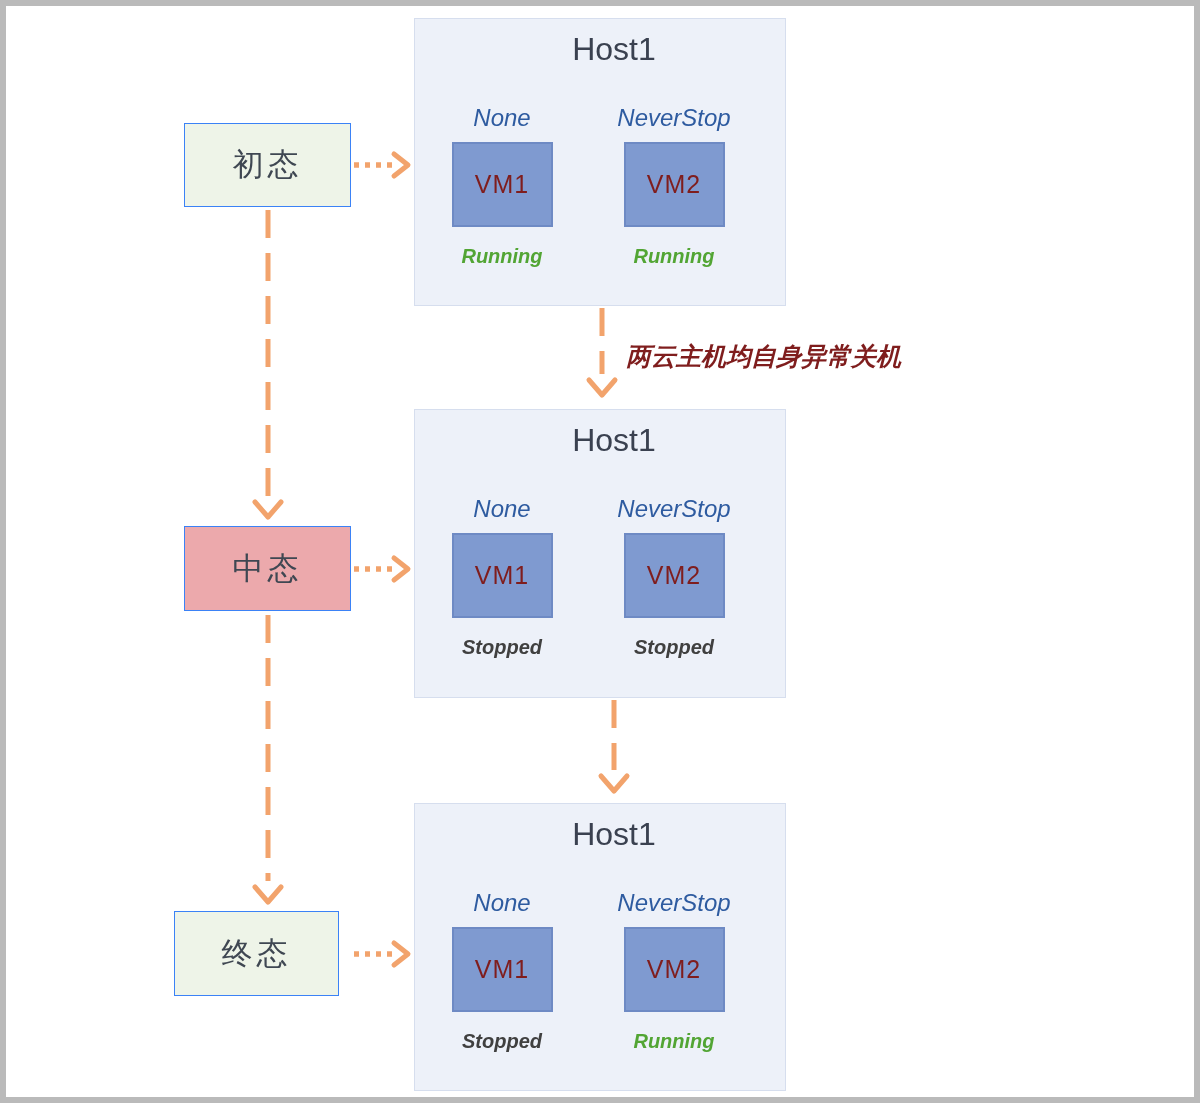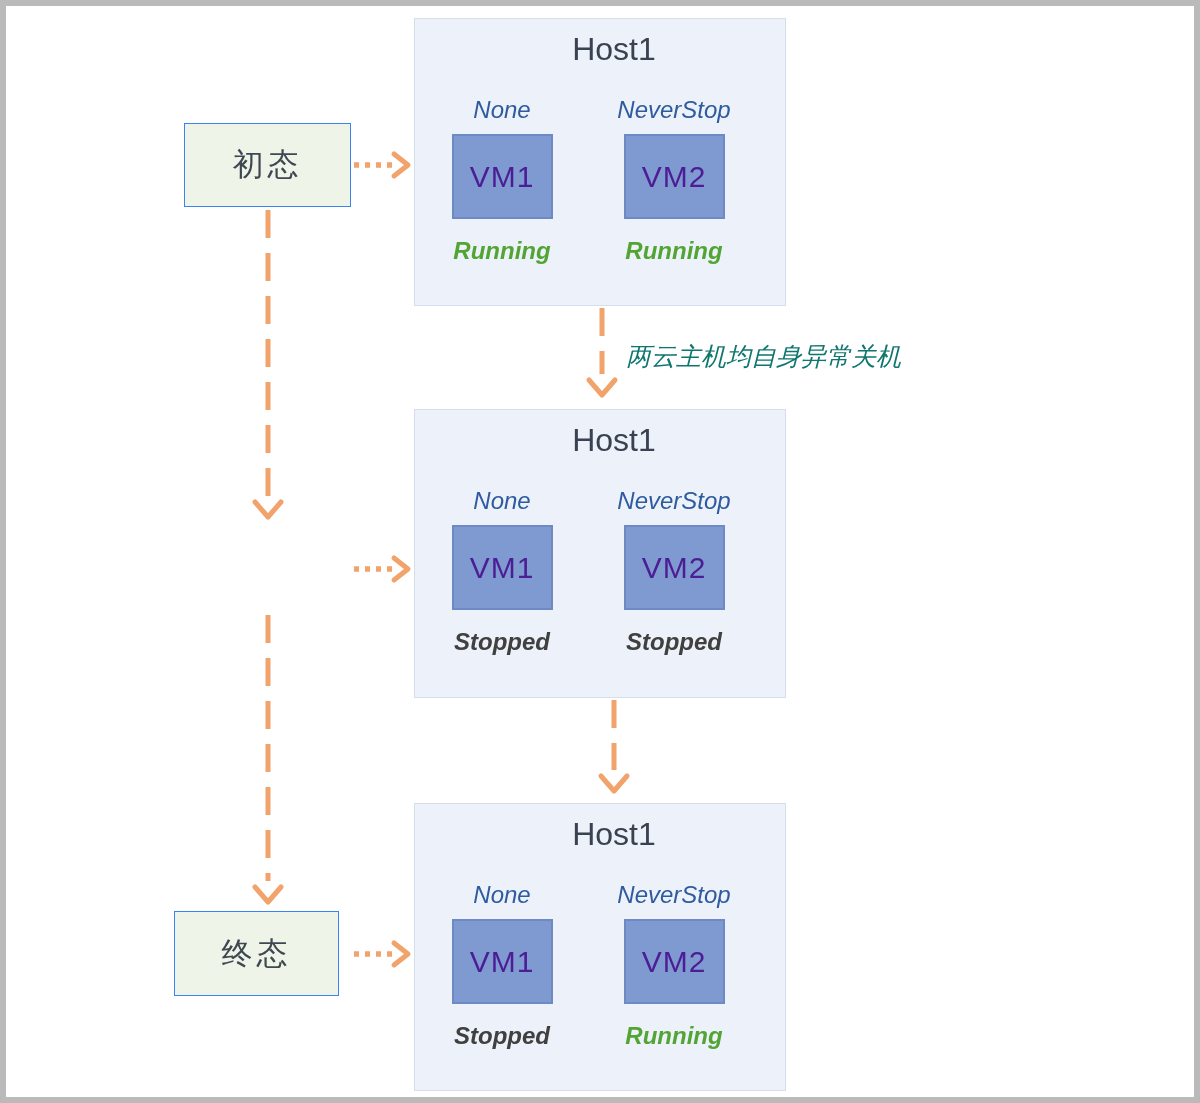--- a/index.html
+++ b/index.html
@@ -36,59 +36,62 @@
   }
   .host-1 { top: 12px; }
   .host-2 { top: 403px; height: 289px; }
   .host-3 { top: 797px; }
   .host-title {
     text-align: center; margin-top: 12px;
     font-size: 32px; color: #3a4150; padding-left: 28px;
   }
   .vm-row {
     display: flex; justify-content: center; gap: 32px;
-    margin-top: 28px; padding-right: 24px;
+    margin-top: 36px; padding-right: 24px;
   }
   .vm-group { display: flex; flex-direction: column; align-items: center; width: 140px; }
   .policy {
     font-style: italic; font-size: 24px; color: #2e5ba0;
     height: 30px; white-space: nowrap;
   }
   .vm-box {
     width: 101px; height: 85px; margin-top: 8px;
     background: #7f9ad0; border: 2px solid #6e8ac4;
     display: flex; align-items: center; justify-content: center;
   }
-  .vm-name { font-size: 30px; color: #4c1d95; letter-spacing: 1px; }
-  .status { font-style: italic; font-size: 24px; margin-top: 18px; font-weight: 600; }
+  .vm-name { font-size: 25px; color: #7f1d1d; letter-spacing: 1px; }
+  .status { font-style: italic; font-size: 20px; margin-top: 18px; font-weight: 600; }
   .status[data-status="Running"] { color: #52a534; }
   .status[data-status="Stopped"] { color: #404040; }
 
   
   .conn { position: absolute; overflow: visible; }
   .dotline  { stroke: #f2a36c; stroke-width: 5.5; stroke-dasharray: 5 6;  fill: none; }
   .dashline { stroke: #f2a36c; stroke-width: 5;   stroke-dasharray: 28 15; fill: none; }
   .chev { stroke: #f2a36c; stroke-width: 5; fill: none; stroke-linecap: round; stroke-linejoin: round; }
 
   
   .trans-label {
     position: absolute; white-space: nowrap;
-    font-style: italic; font-weight: 400;
-    font-size: 25px; color: #0f766e;
+    font-style: italic; font-weight: 700;
+    font-size: 25px; color: #7f1d1d;
   }
   .trans-1 { left: 620px; top: 334px; }
   .trans-2 { left: 634px; top: 728px; }
 </style>
 </head>
 <body>
 
 <div class="canvas">
 
   <div class="state-box state-green state-initial">
     <span>初态</span>
+  </div>
+  <div class="state-box state-pink state-middle">
+    <span>中态</span>
   </div>
   <div class="state-box state-green state-final">
     <span>终态</span>
   </div>
 
   <div class="host-box host-1">
     <div class="host-title">Host1</div>
     <div class="vm-row">
       <div class="vm-group">
         <div class="policy">None</div>

